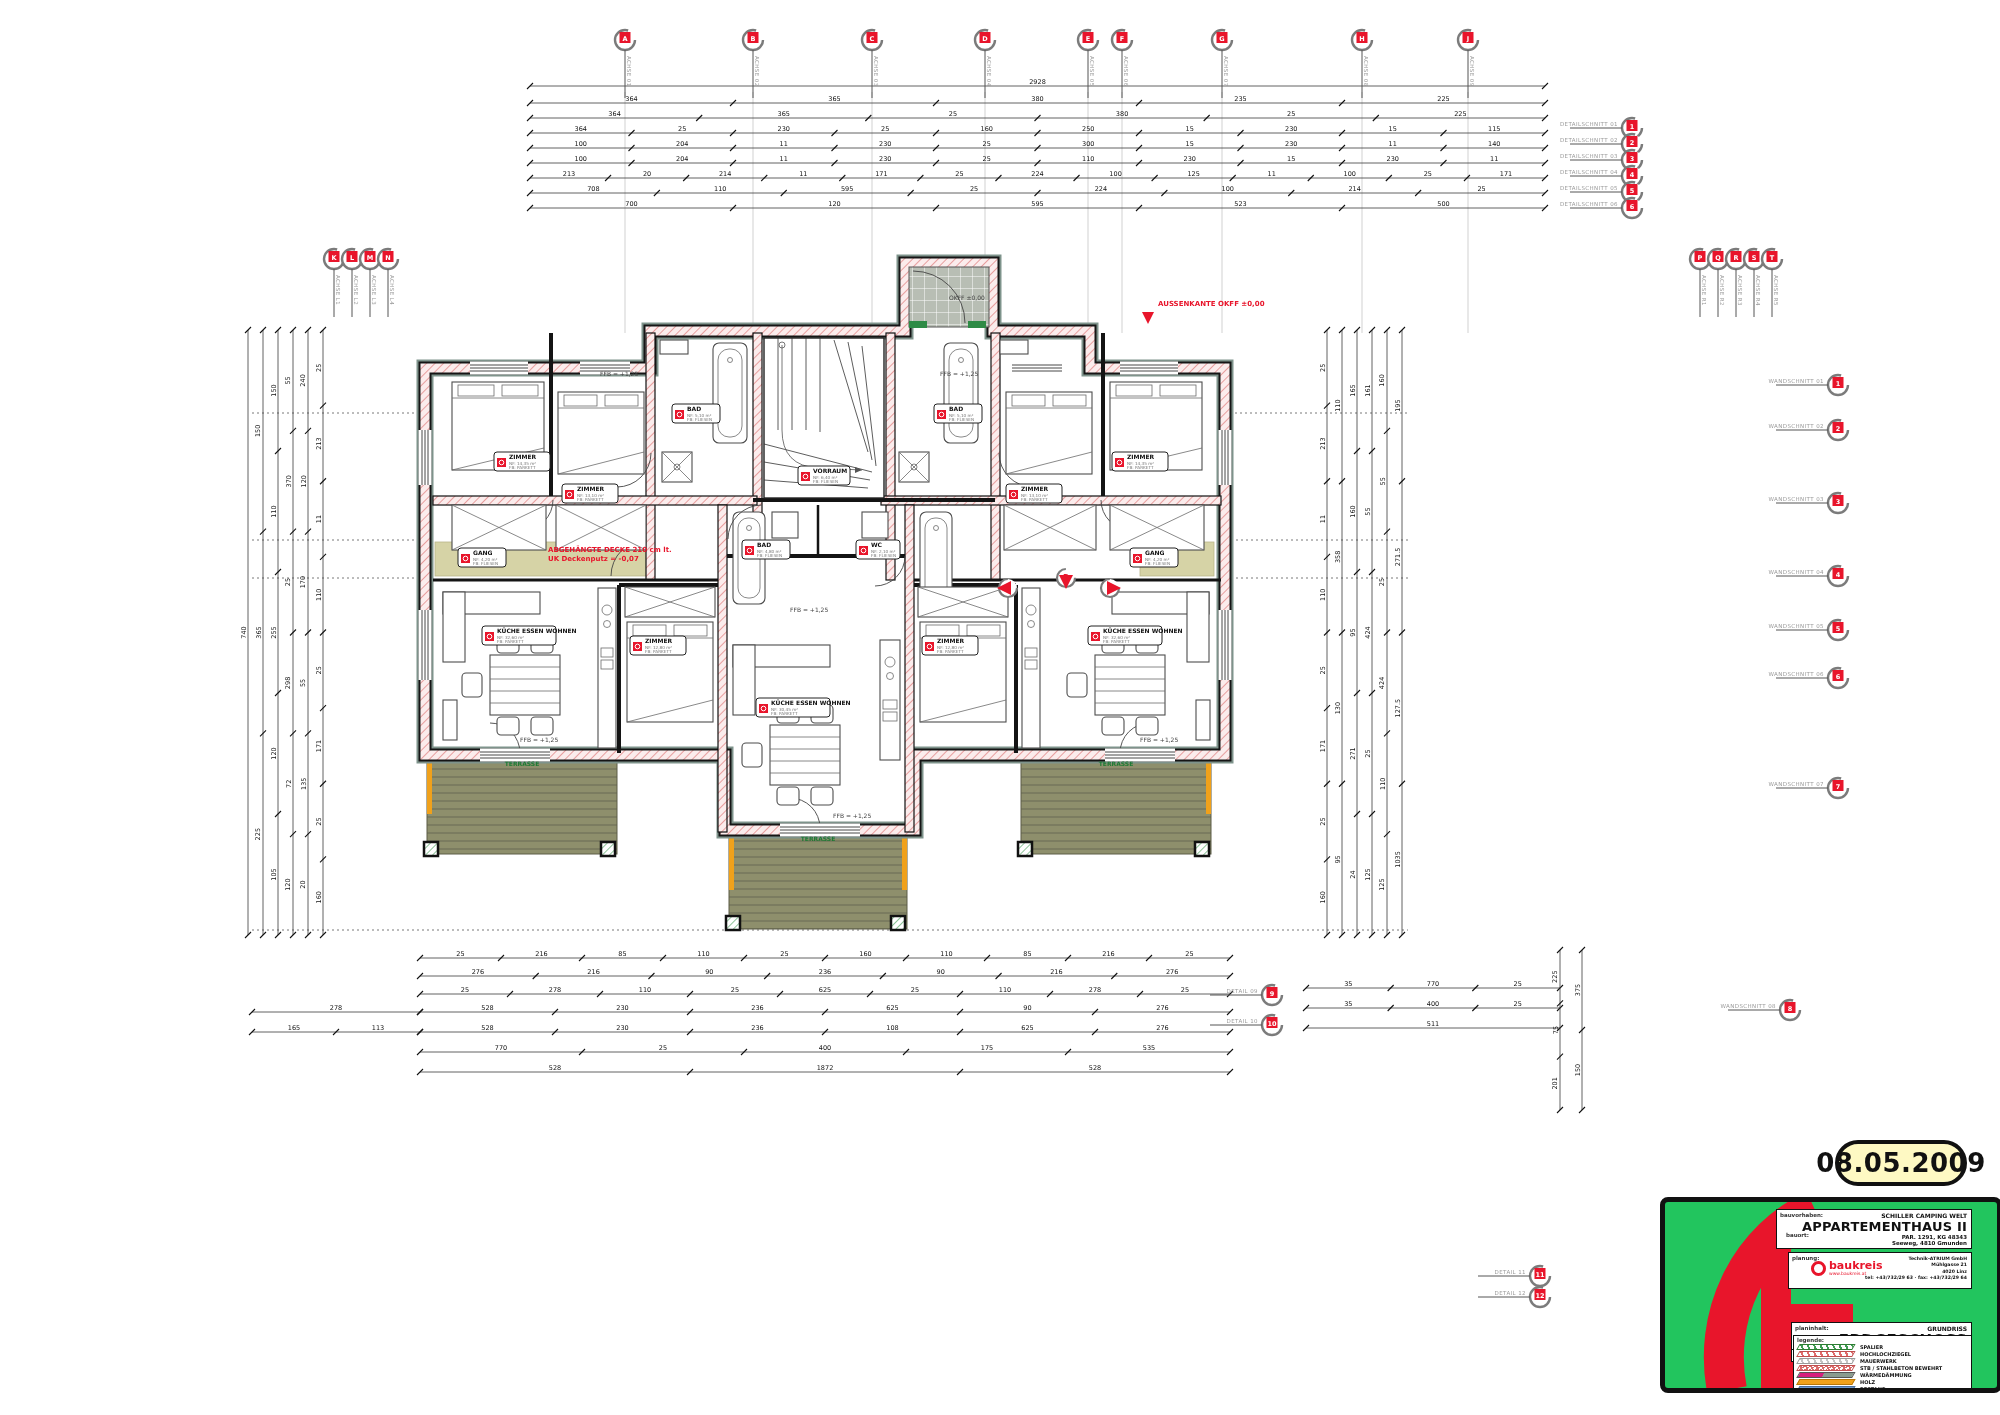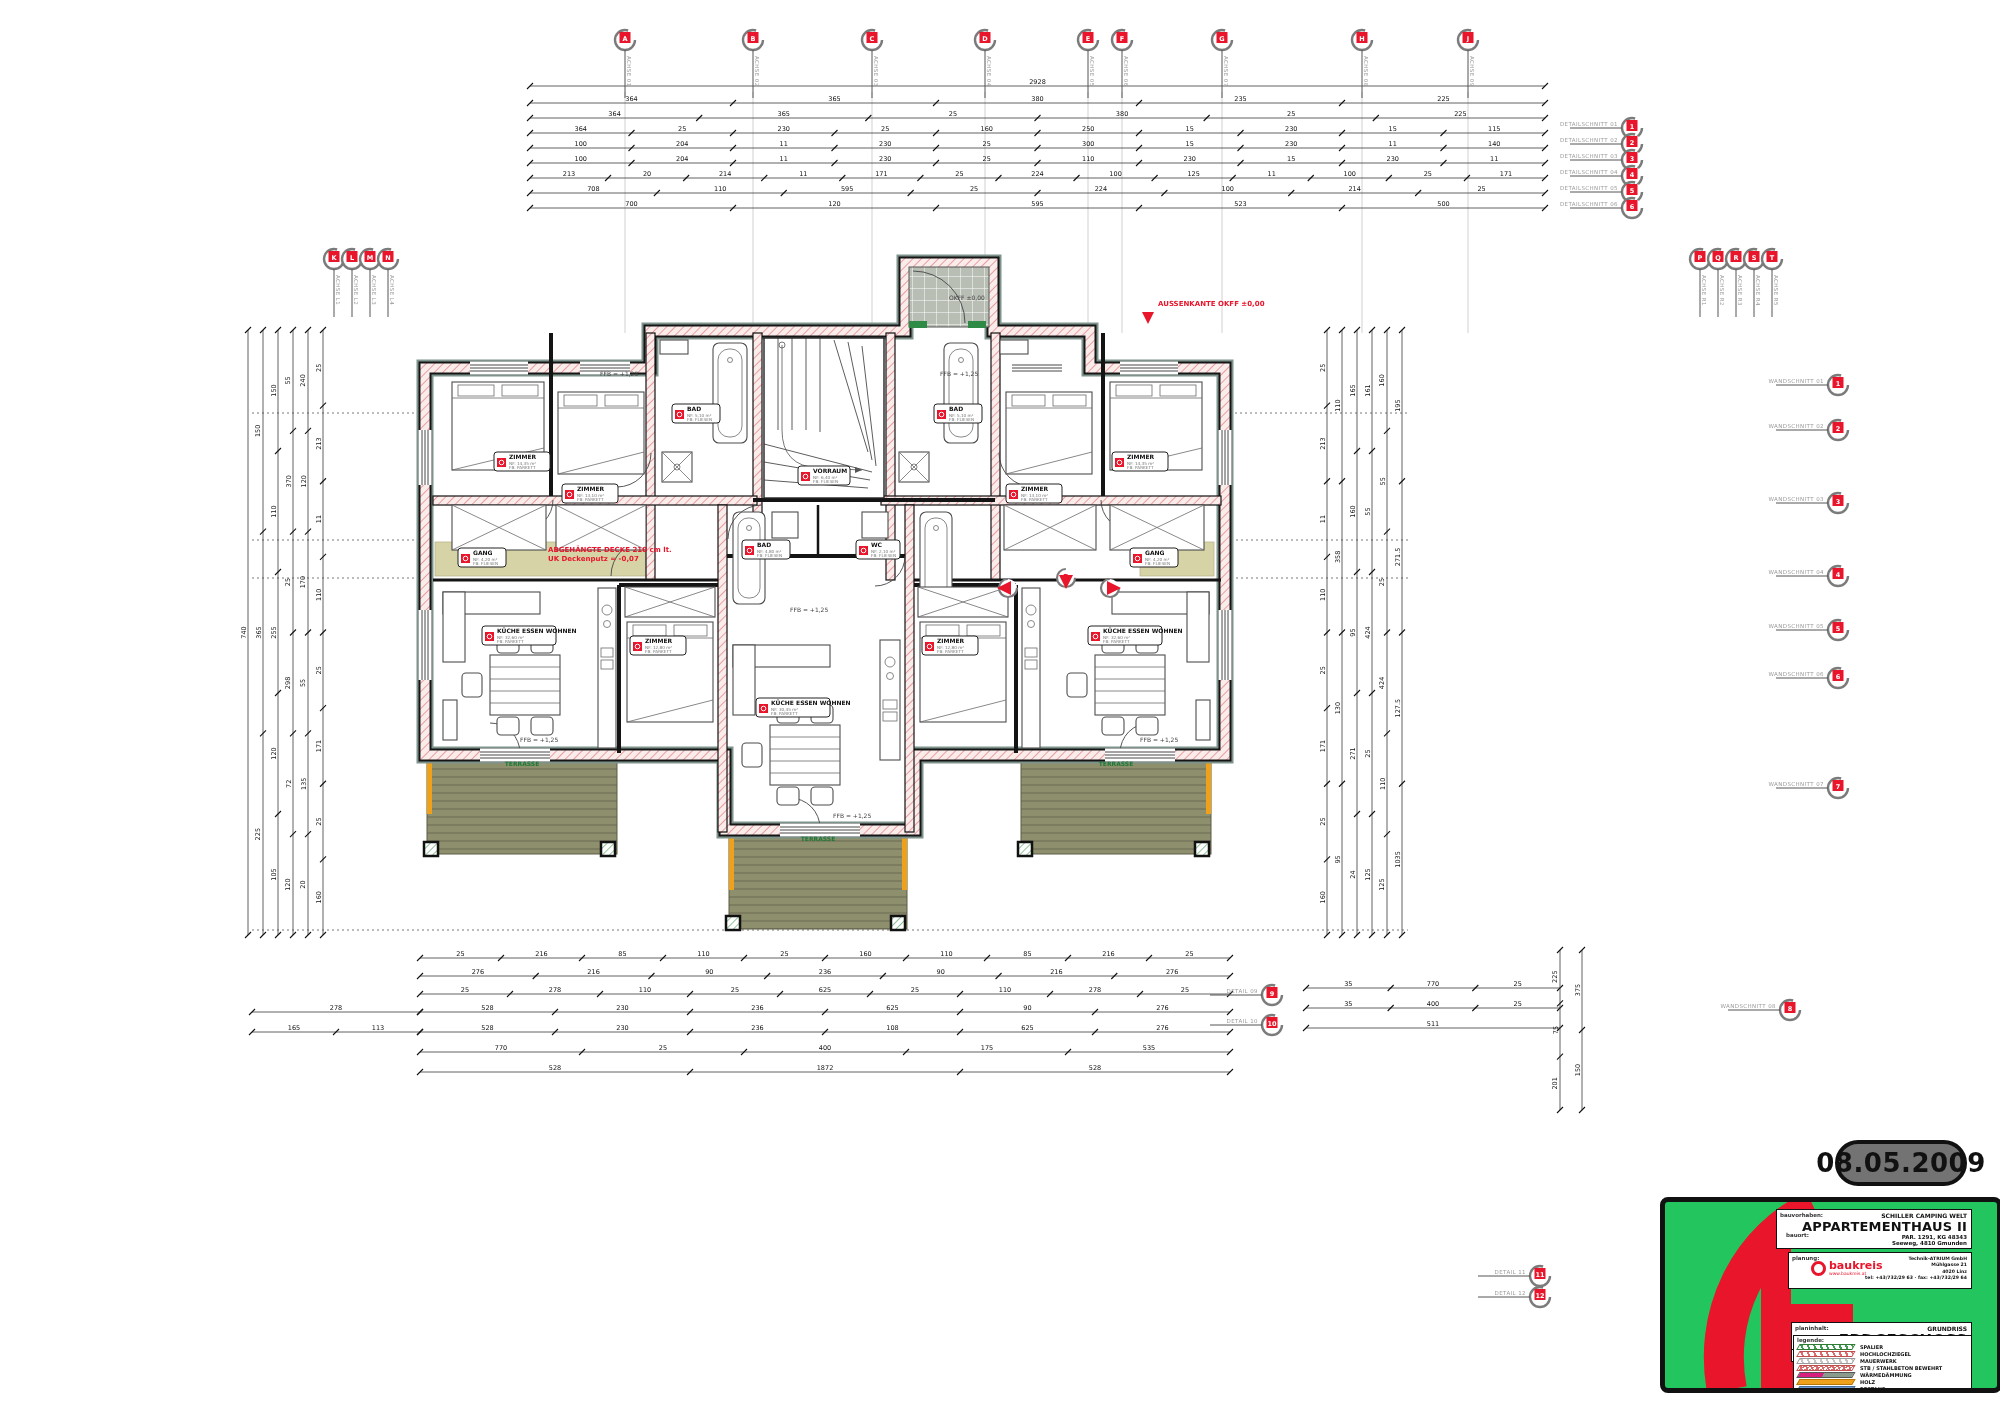--- a/index.html
+++ b/index.html
@@ -19,21 +19,21 @@
   .stamp-label{font:700 6px "DejaVu Sans",sans-serif;fill:#111;}
   .stamp-sub{font:4.2px "DejaVu Sans",sans-serif;fill:#777;}
   .rednote{font:700 7px "DejaVu Sans",sans-serif;fill:#e8152b;}
   .lvl{font:6px "DejaVu Sans",sans-serif;fill:#444;}
   .terrlbl{font:700 6px "DejaVu Sans",sans-serif;fill:#1d7a33;}
   .mletter{font:700 6.5px "DejaVu Sans",sans-serif;fill:#fff;text-anchor:middle;}
 
   
   .date-pill{position:absolute;left:1835px;top:1140px;width:132px;height:46px;border:4px solid #111;
     border-radius:25px;display:flex;align-items:center;justify-content:center;
-    font:900 26px "DejaVu Sans",sans-serif;letter-spacing:0.5px;color:#111;background:#737373;box-sizing:border-box;}
+    font:900 26px "DejaVu Sans",sans-serif;letter-spacing:0.5px;color:#111;background:#fef9c3;box-sizing:border-box;}
 
   
   .titleblock{position:absolute;left:1660px;top:1197px;width:342px;height:196px;background:#22c55e;
     border:5px solid #111;border-radius:8px;box-sizing:border-box;overflow:hidden;}
   .tb-box{position:absolute;background:#fff;border:1.5px solid #111;box-sizing:border-box;}
   .tb-lbl{position:absolute;font:700 5.5px "DejaVu Sans",sans-serif;color:#333;}
   .tb-project{left:111px;top:7px;width:196px;height:40px;}
   .tb-project .cnt{position:absolute;right:4px;top:2px;text-align:right;}
   .tb-proj-line{font:700 6px "DejaVu Sans",sans-serif;color:#111;}
   .tb-title{font:900 13px "DejaVu Sans",sans-serif;color:#111;letter-spacing:.2px;}

